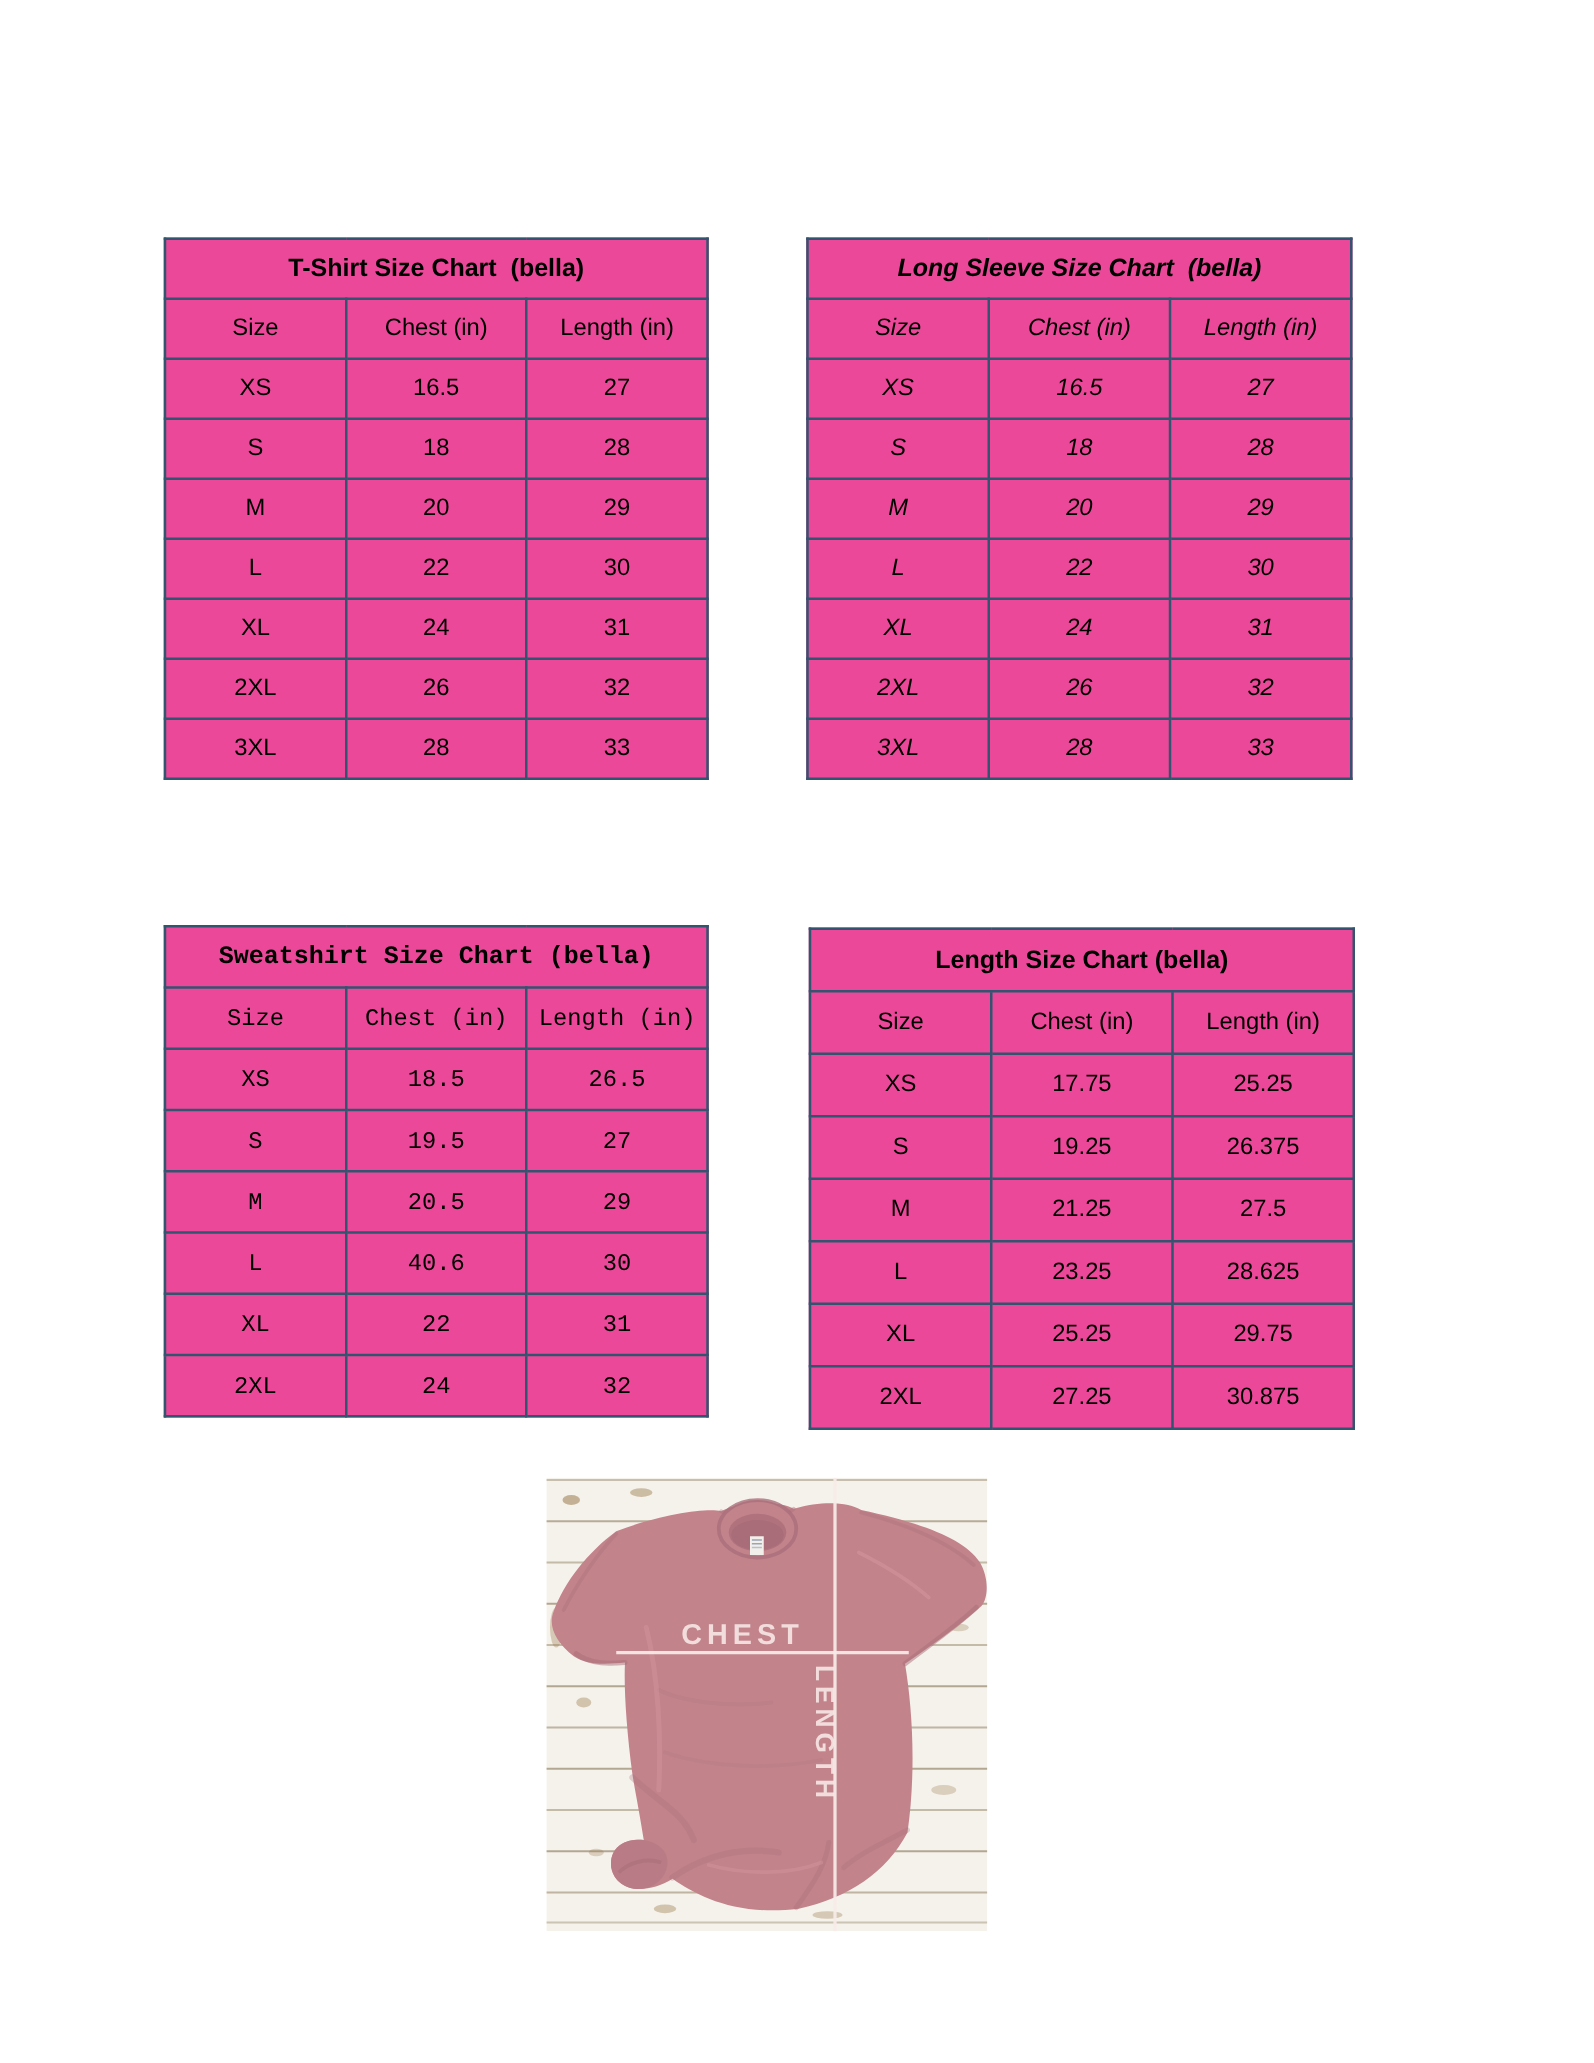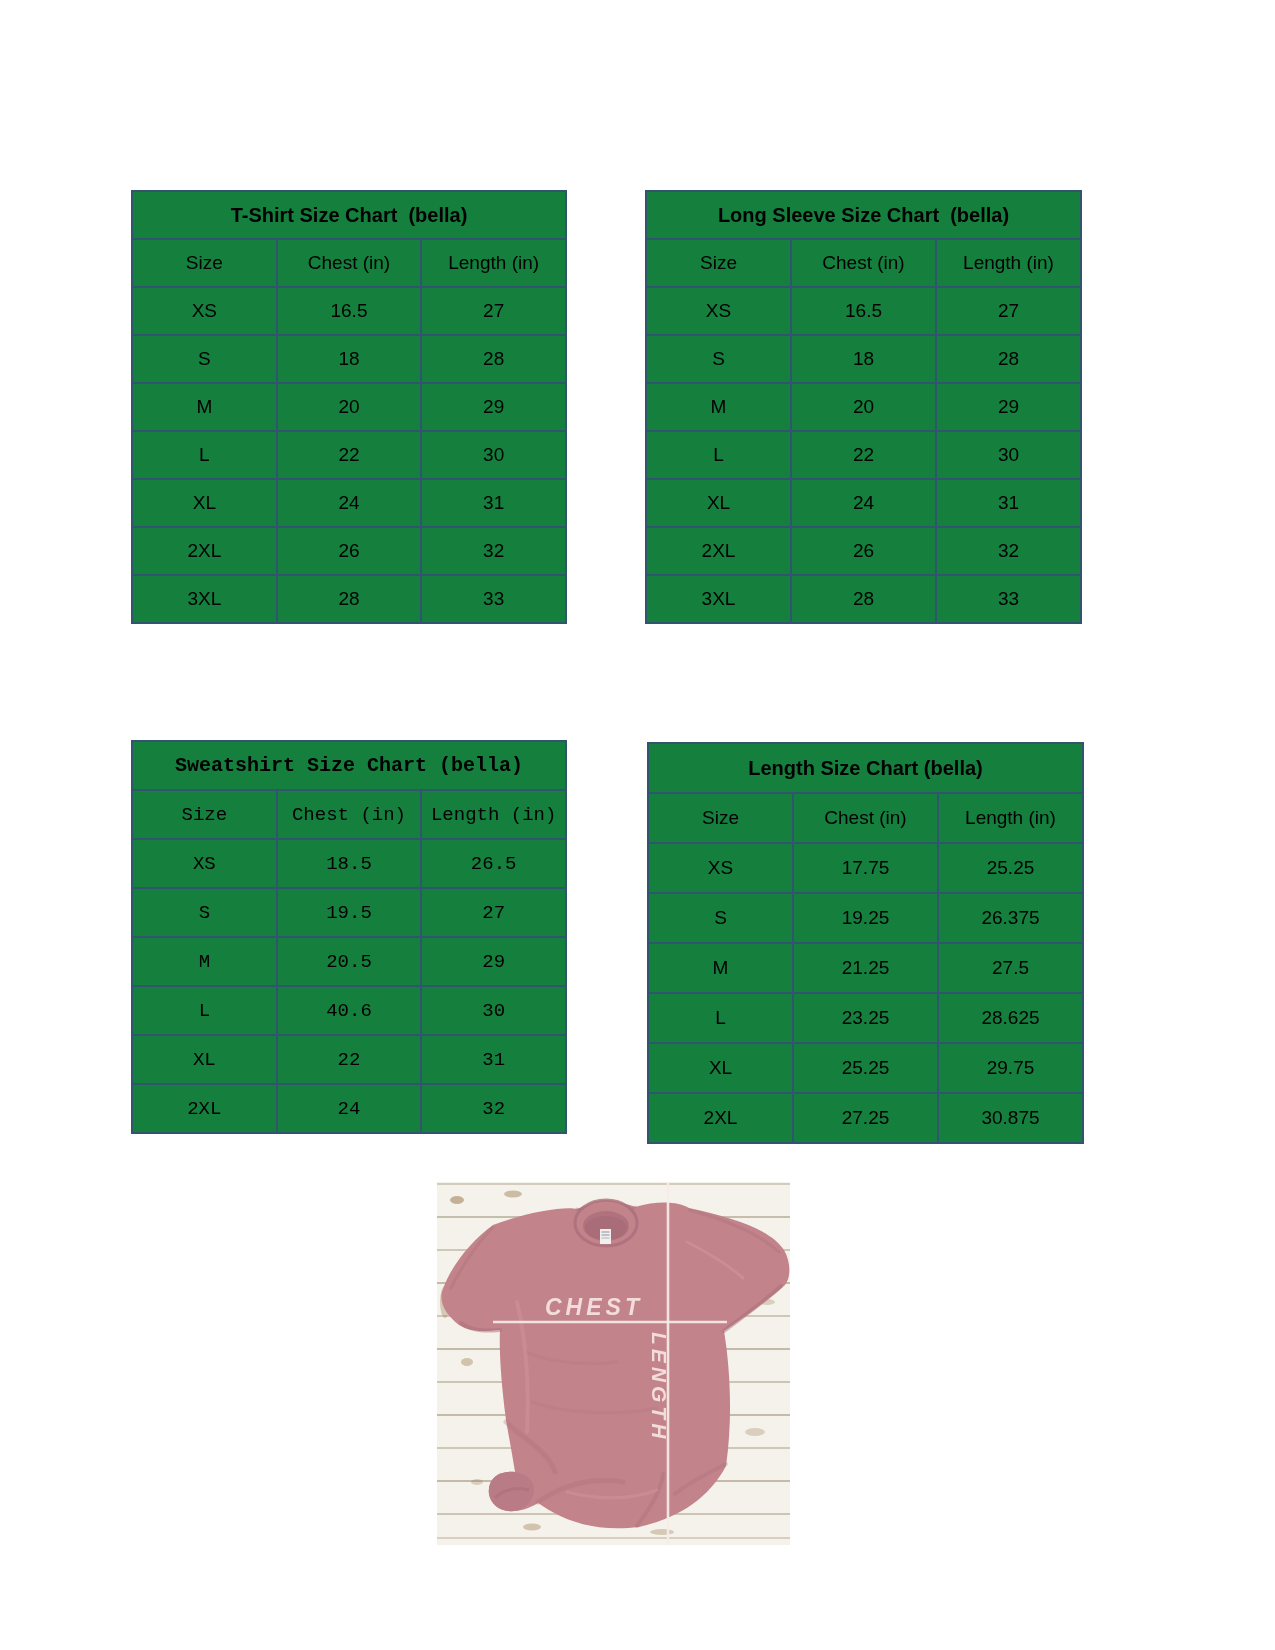--- a/index.html
+++ b/index.html
@@ -2,47 +2,46 @@
 <html><head>
 <meta charset="utf-8">
 <style>
   html,body{margin:0;padding:0;}
   body{
     width:1275px;height:1650px;position:relative;background:#ffffff;
     font-family:"Liberation Sans", sans-serif;color:#000;
   }
   .size-table{
     position:absolute;border-collapse:collapse;table-layout:fixed;
-    background:#15803d;
+    background:#ec4899;
     padding-left:24px;
   }
   .size-table th,.size-table td{
     border:2px solid #31546f;
     text-align:center;vertical-align:middle;
     font-size:19px;font-weight:normal;color:#000;
     padding:0;
   }
   .size-table .title-cell{
     font-weight:bold;font-size:20px;
   }
   
   .t1 th,.t1 td{height:46px;}
-  .t2 th,.t2 td{height:46px;}
+  .t2 th,.t2 td{height:46px;font-style:italic;}
   .t3 th,.t3 td{height:47px;font-family:Liberation Mono, monospace;}
   .t4 th,.t4 td{height:48px;}
   #table-tshirt    {left:131px;top:190px;width:436px;}
   #table-longsleeve{left:645px;top:190px;width:437px;}
   #table-sweatshirt{left:131px;top:740px;width:436px;}
   #table-hoodie    {left:647px;top:742px;width:437px;}
 
   
   .photo{
     position:absolute;left:437px;top:1182px;width:353px;height:438px;
     overflow:hidden;
-    font-style:italic;
   }
   .photo svg{display:block;}
   .measure-label{
     position:absolute;
     color:rgba(248,233,231,0.88);
     font-weight:bold;letter-spacing:4px;
     font-family:"Liberation Sans", sans-serif;
   }
   #chest-label{left:108px;top:112px;font-size:23px;}
   #length-label{

